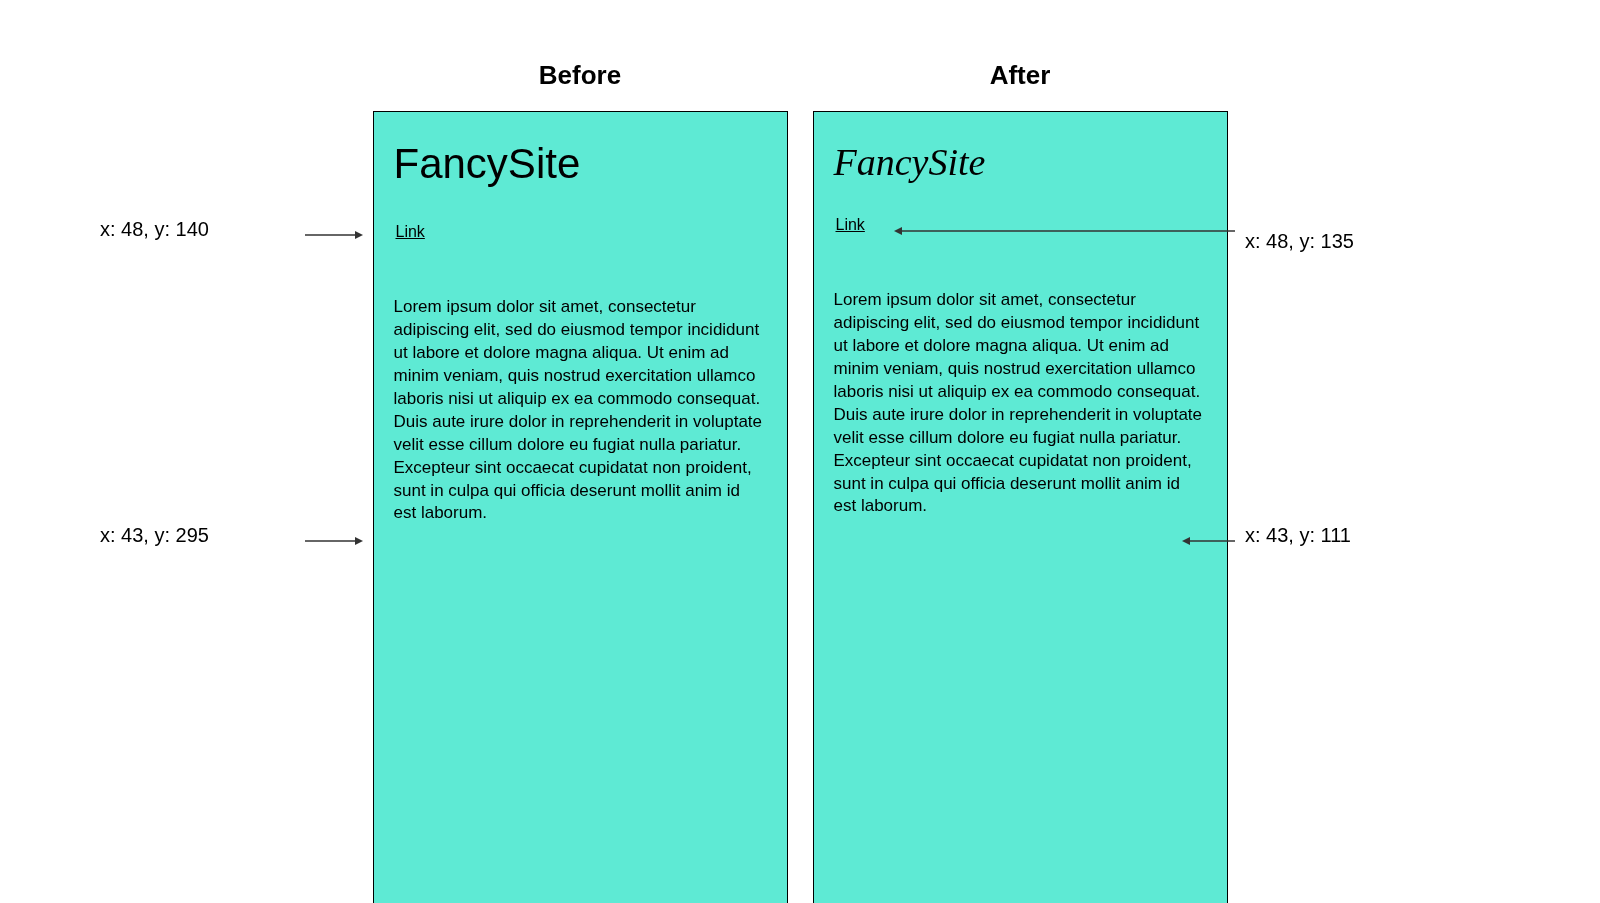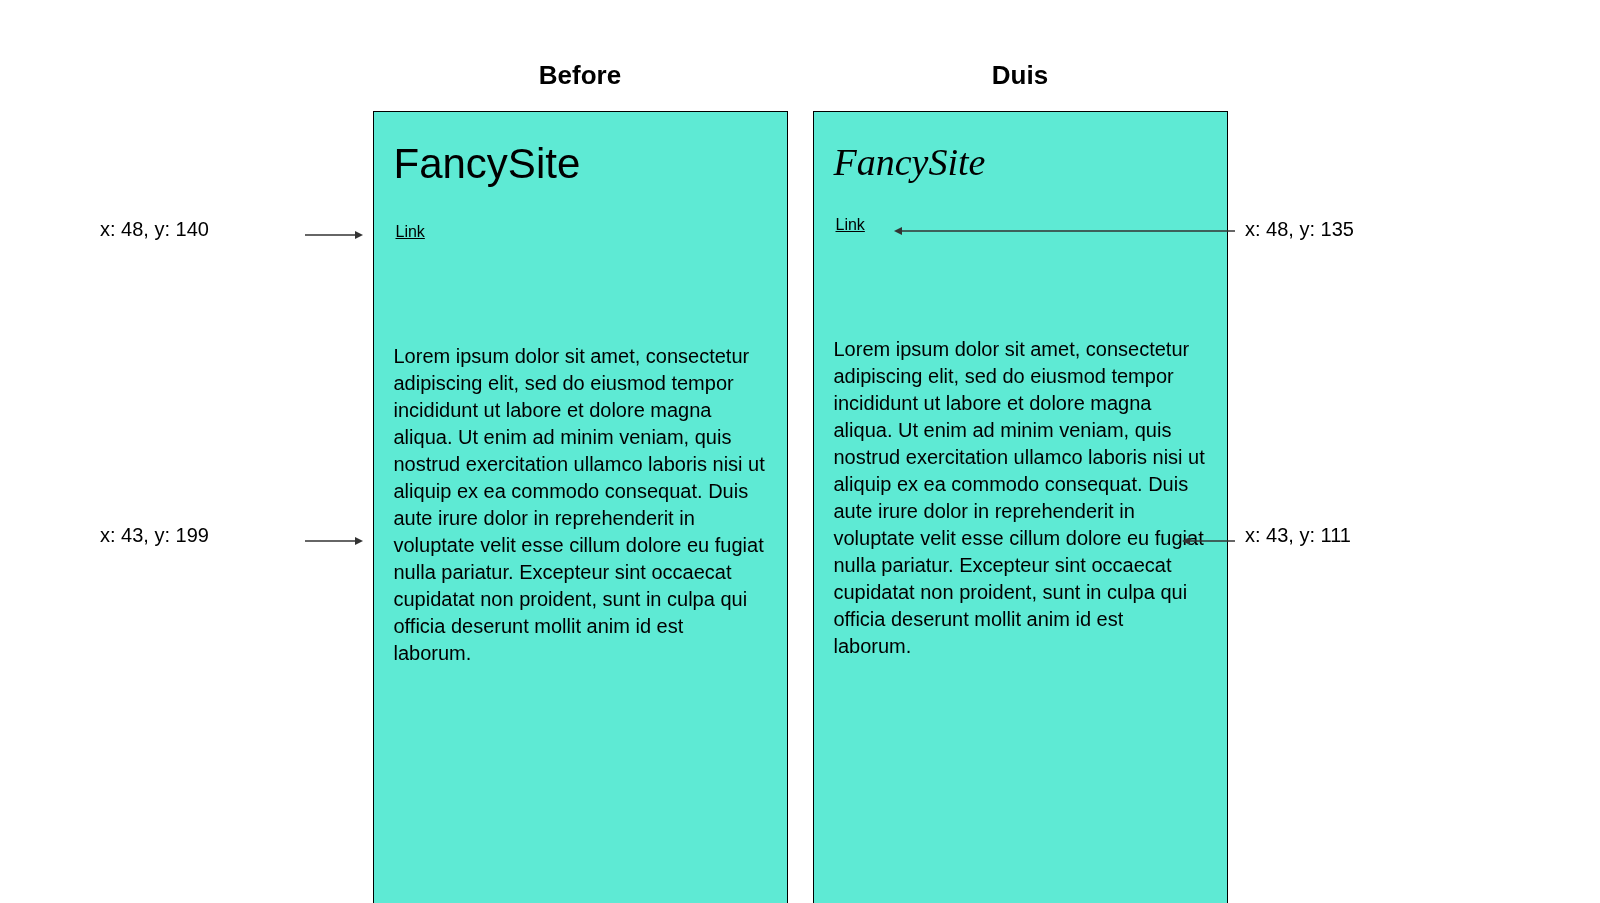--- a/index.html
+++ b/index.html
@@ -64,24 +64,23 @@
     .link {
       font-size: 16px;
       text-decoration: underline;
       color: #000;
       display: inline-block;
       margin-bottom: 55px;
       margin-left: 2px;
     }
     
     .body-text {
-      font-size: 20px;
+      font-size: 17px;
       line-height: 1.35;
       color: #000;
-      margin-top: 47px;
     }
     
     .annotation {
       position: absolute;
       font-size: 20px;
       color: #000;
       white-space: nowrap;
     }
     
     .annotation-left-1 {
@@ -89,21 +88,21 @@
       top: 218px;
     }
     
     .annotation-left-2 {
       left: 100px;
       top: 524px;
     }
     
     .annotation-right-1 {
       left: 1245px;
-      top: 218px;
+      top: 230px;
     }
     
     .annotation-right-2 {
       left: 1245px;
       top: 524px;
     }
     
     .arrow {
       position: absolute;
       height: 1px;
@@ -121,32 +120,32 @@
   <div class="panel-wrapper">
     <div class="panel-title">Before</div>
     <div class="panel">
       <h1 class="site-title">FancySite</h1>
       <a class="link">Link</a>
       <p class="body-text">Lorem ipsum dolor sit amet, consectetur adipiscing elit, sed do eiusmod tempor incididunt ut labore et dolore magna aliqua. Ut enim ad minim veniam, quis nostrud exercitation ullamco laboris nisi ut aliquip ex ea commodo consequat. Duis aute irure dolor in reprehenderit in voluptate velit esse cillum dolore eu fugiat nulla pariatur. Excepteur sint occaecat cupidatat non proident, sunt in culpa qui officia deserunt mollit anim id est laborum.</p>
     </div>
   </div>
 
   <div class="panel-wrapper">
-    <div class="panel-title">Duis</div>
+    <div class="panel-title">After</div>
     <div class="panel">
       <h1 class="site-title fancy">FancySite</h1>
       <a class="link">Link</a>
       <p class="body-text">Lorem ipsum dolor sit amet, consectetur adipiscing elit, sed do eiusmod tempor incididunt ut labore et dolore magna aliqua. Ut enim ad minim veniam, quis nostrud exercitation ullamco laboris nisi ut aliquip ex ea commodo consequat. Duis aute irure dolor in reprehenderit in voluptate velit esse cillum dolore eu fugiat nulla pariatur. Excepteur sint occaecat cupidatat non proident, sunt in culpa qui officia deserunt mollit anim id est laborum.</p>
     </div>
   </div>
 
 </div>
 
 <div class="annotation annotation-left-1">x: 48, y: 140</div>
-<div class="annotation annotation-left-2">x: 43, y: 199</div>
+<div class="annotation annotation-left-2">x: 43, y: 295</div>
 
 <div class="annotation annotation-right-1">x: 48, y: 135</div>
 <div class="annotation annotation-right-2">x: 43, y: 111</div>
 
 <div class="arrow" style="left: 305px; top: 228px;">
   <svg width="60" height="14" viewBox="0 0 60 14">
     <line x1="0" y1="7" x2="50" y2="7" stroke="#333" stroke-width="1.5"></line>
     <polygon points="50,3 58,7 50,11" fill="#333"></polygon>
   </svg>
 </div>

